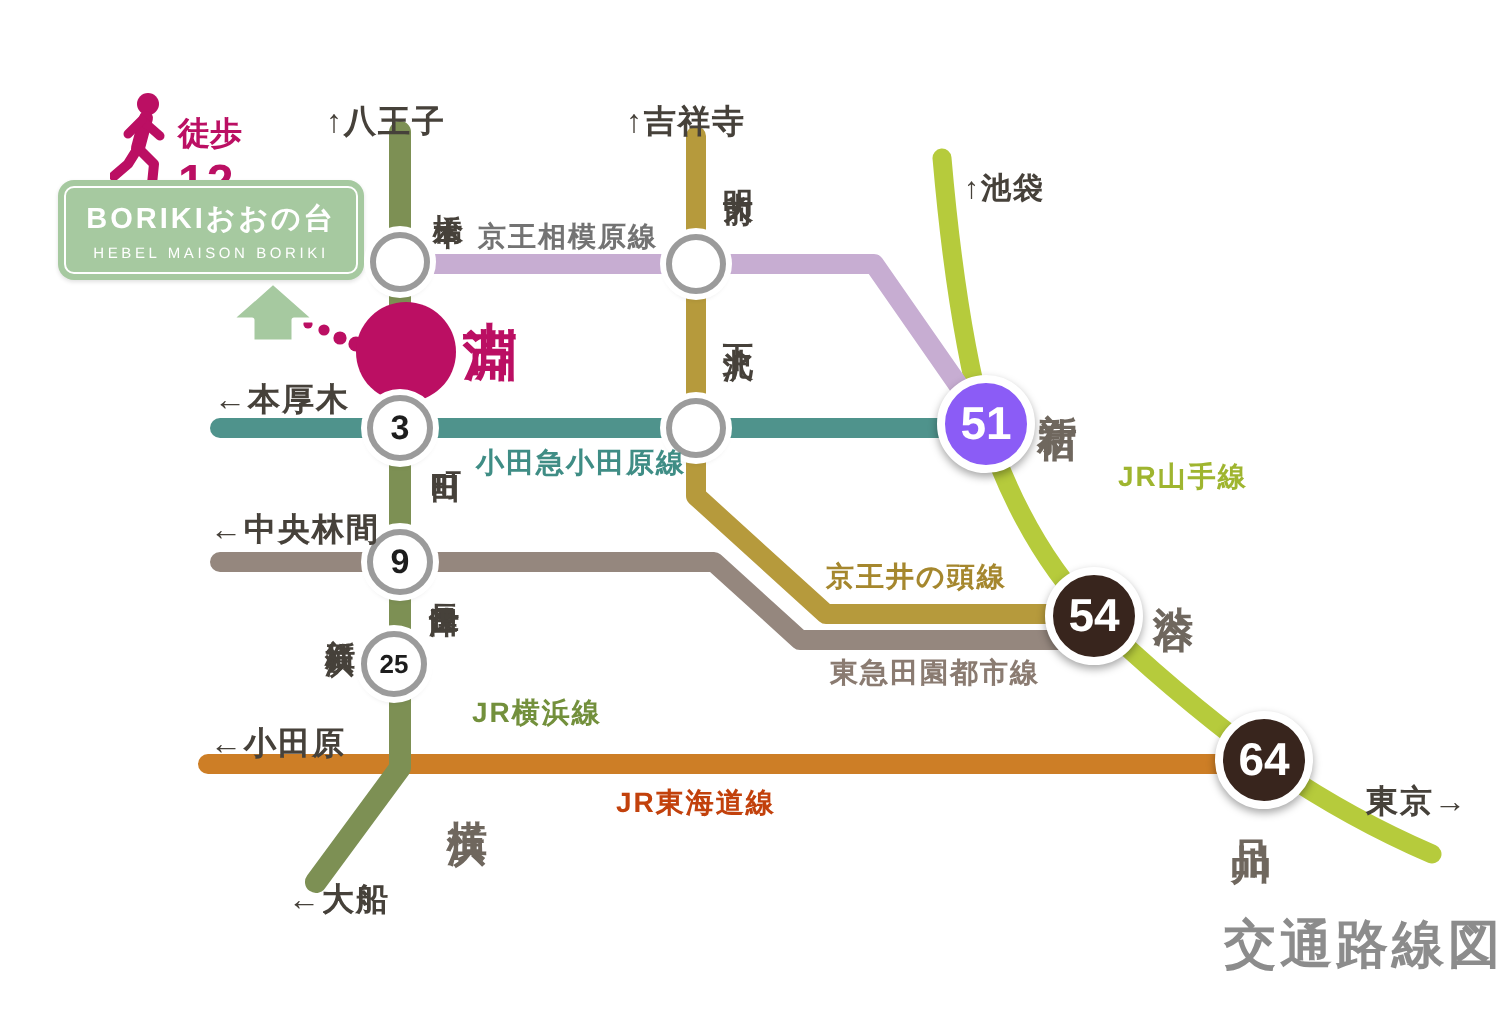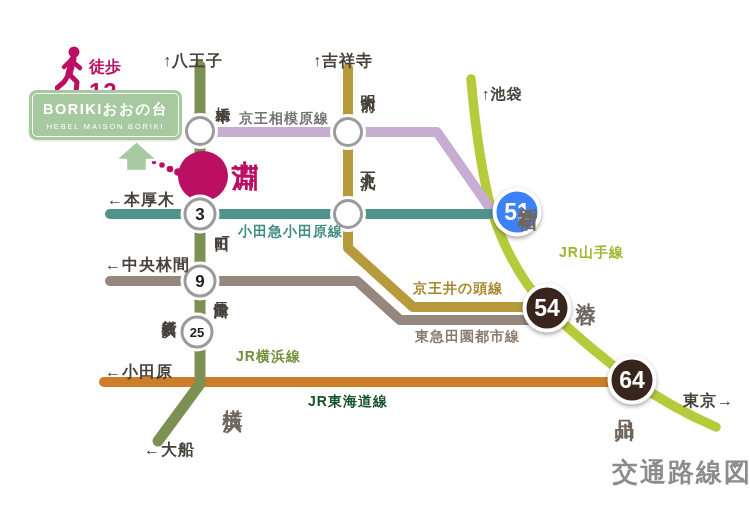--- a/index.html
+++ b/index.html
@@ -102,21 +102,21 @@
   <div class="abs kobuchi-label" style="left: 231px; top: 139px; color: rgb(187, 15, 99);">古淵</div>
 
   <div class="abs ctr st-plain" style="left:200px;top:131px;"></div>
   <div class="abs ctr st-plain" style="left:348px;top:132px;"></div>
   <div class="abs ctr st-plain" style="left:348px;top:214px;"></div>
 
   <div class="abs ctr st-small" style="left:200px;top:214px;">3</div>
   <div class="abs ctr st-small" style="left:200px;top:281px;">9</div>
   <div class="abs ctr st-small two" style="left:197px;top:332px;">25</div>
 
-  <div class="abs ctr st-big" style="left: 517px; top: 212px; background: #3b82f6;">51</div>
+  <div class="abs ctr st-big" style="left: 493px; top: 212px; background: #8b5cf6;">51</div>
   <div class="abs ctr st-big" style="left: 547px; top: 308px; background: rgb(56, 37, 29);">54</div>
   <div class="abs ctr st-big" style="left: 632px; top: 380px; background: rgb(56, 37, 29);">64</div>
 
   <div class="abs dest" style="left:163px;top:51px;">↑八王子</div>
   <div class="abs dest" style="left:313px;top:51px;">↑吉祥寺</div>
   <div class="abs dest sm" style="left:482px;top:85px;">↑池袋</div>
   <div class="abs dest" style="left:107px;top:190px;">←本厚木</div>
   <div class="abs dest" style="left:105px;top:255px;">←中央林間</div>
   <div class="abs dest" style="left:105px;top:362px;">←小田原</div>
   <div class="abs dest" style="left:144px;top:440px;">←大船</div>
@@ -131,19 +131,19 @@
 
   <div class="abs v-lg" style="left:518px;top:190px;">新宿</div>
   <div class="abs v-lg" style="left:576px;top:287px;">渋谷</div>
   <div class="abs v-lg" style="left:615px;top:403px;">品川</div>
   <div class="abs v-lg" style="left:223px;top:394px;">横浜</div>
 
   <div class="abs line-label" style="left: 239px; top: 110px; color: #737373;">京王相模原線</div>
   <div class="abs line-label" style="left: 238px; top: 223px; color: rgb(63, 141, 133);">小田急小田原線</div>
   <div class="abs line-label" style="left: 413px; top: 280px; color: rgb(165, 135, 46);">京王井の頭線</div>
   <div class="abs line-label" style="left: 415px; top: 328px; color: rgb(138, 123, 113);">東急田園都市線</div>
-  <div class="abs line-label" style="left: 559px; top: 230px; color: rgb(159, 181, 47); margin-top: 14px;">JR山手線</div>
+  <div class="abs line-label" style="left: 559px; top: 230px; color: rgb(159, 181, 47);">JR山手線</div>
   <div class="abs line-label" style="left: 236px; top: 348px; color: rgb(115, 144, 60);">JR横浜線</div>
-  <div class="abs line-label" style="left: 308px; top: 393px; color: #14532d;">JR東海道線</div>
+  <div class="abs line-label" style="left: 308px; top: 393px; color: #c2410c;">JR東海道線</div>
 
   <div class="abs map-title" style="left:612px;top:455px;">交通路線図</div>
 
 </div>
 
 </body></html>

